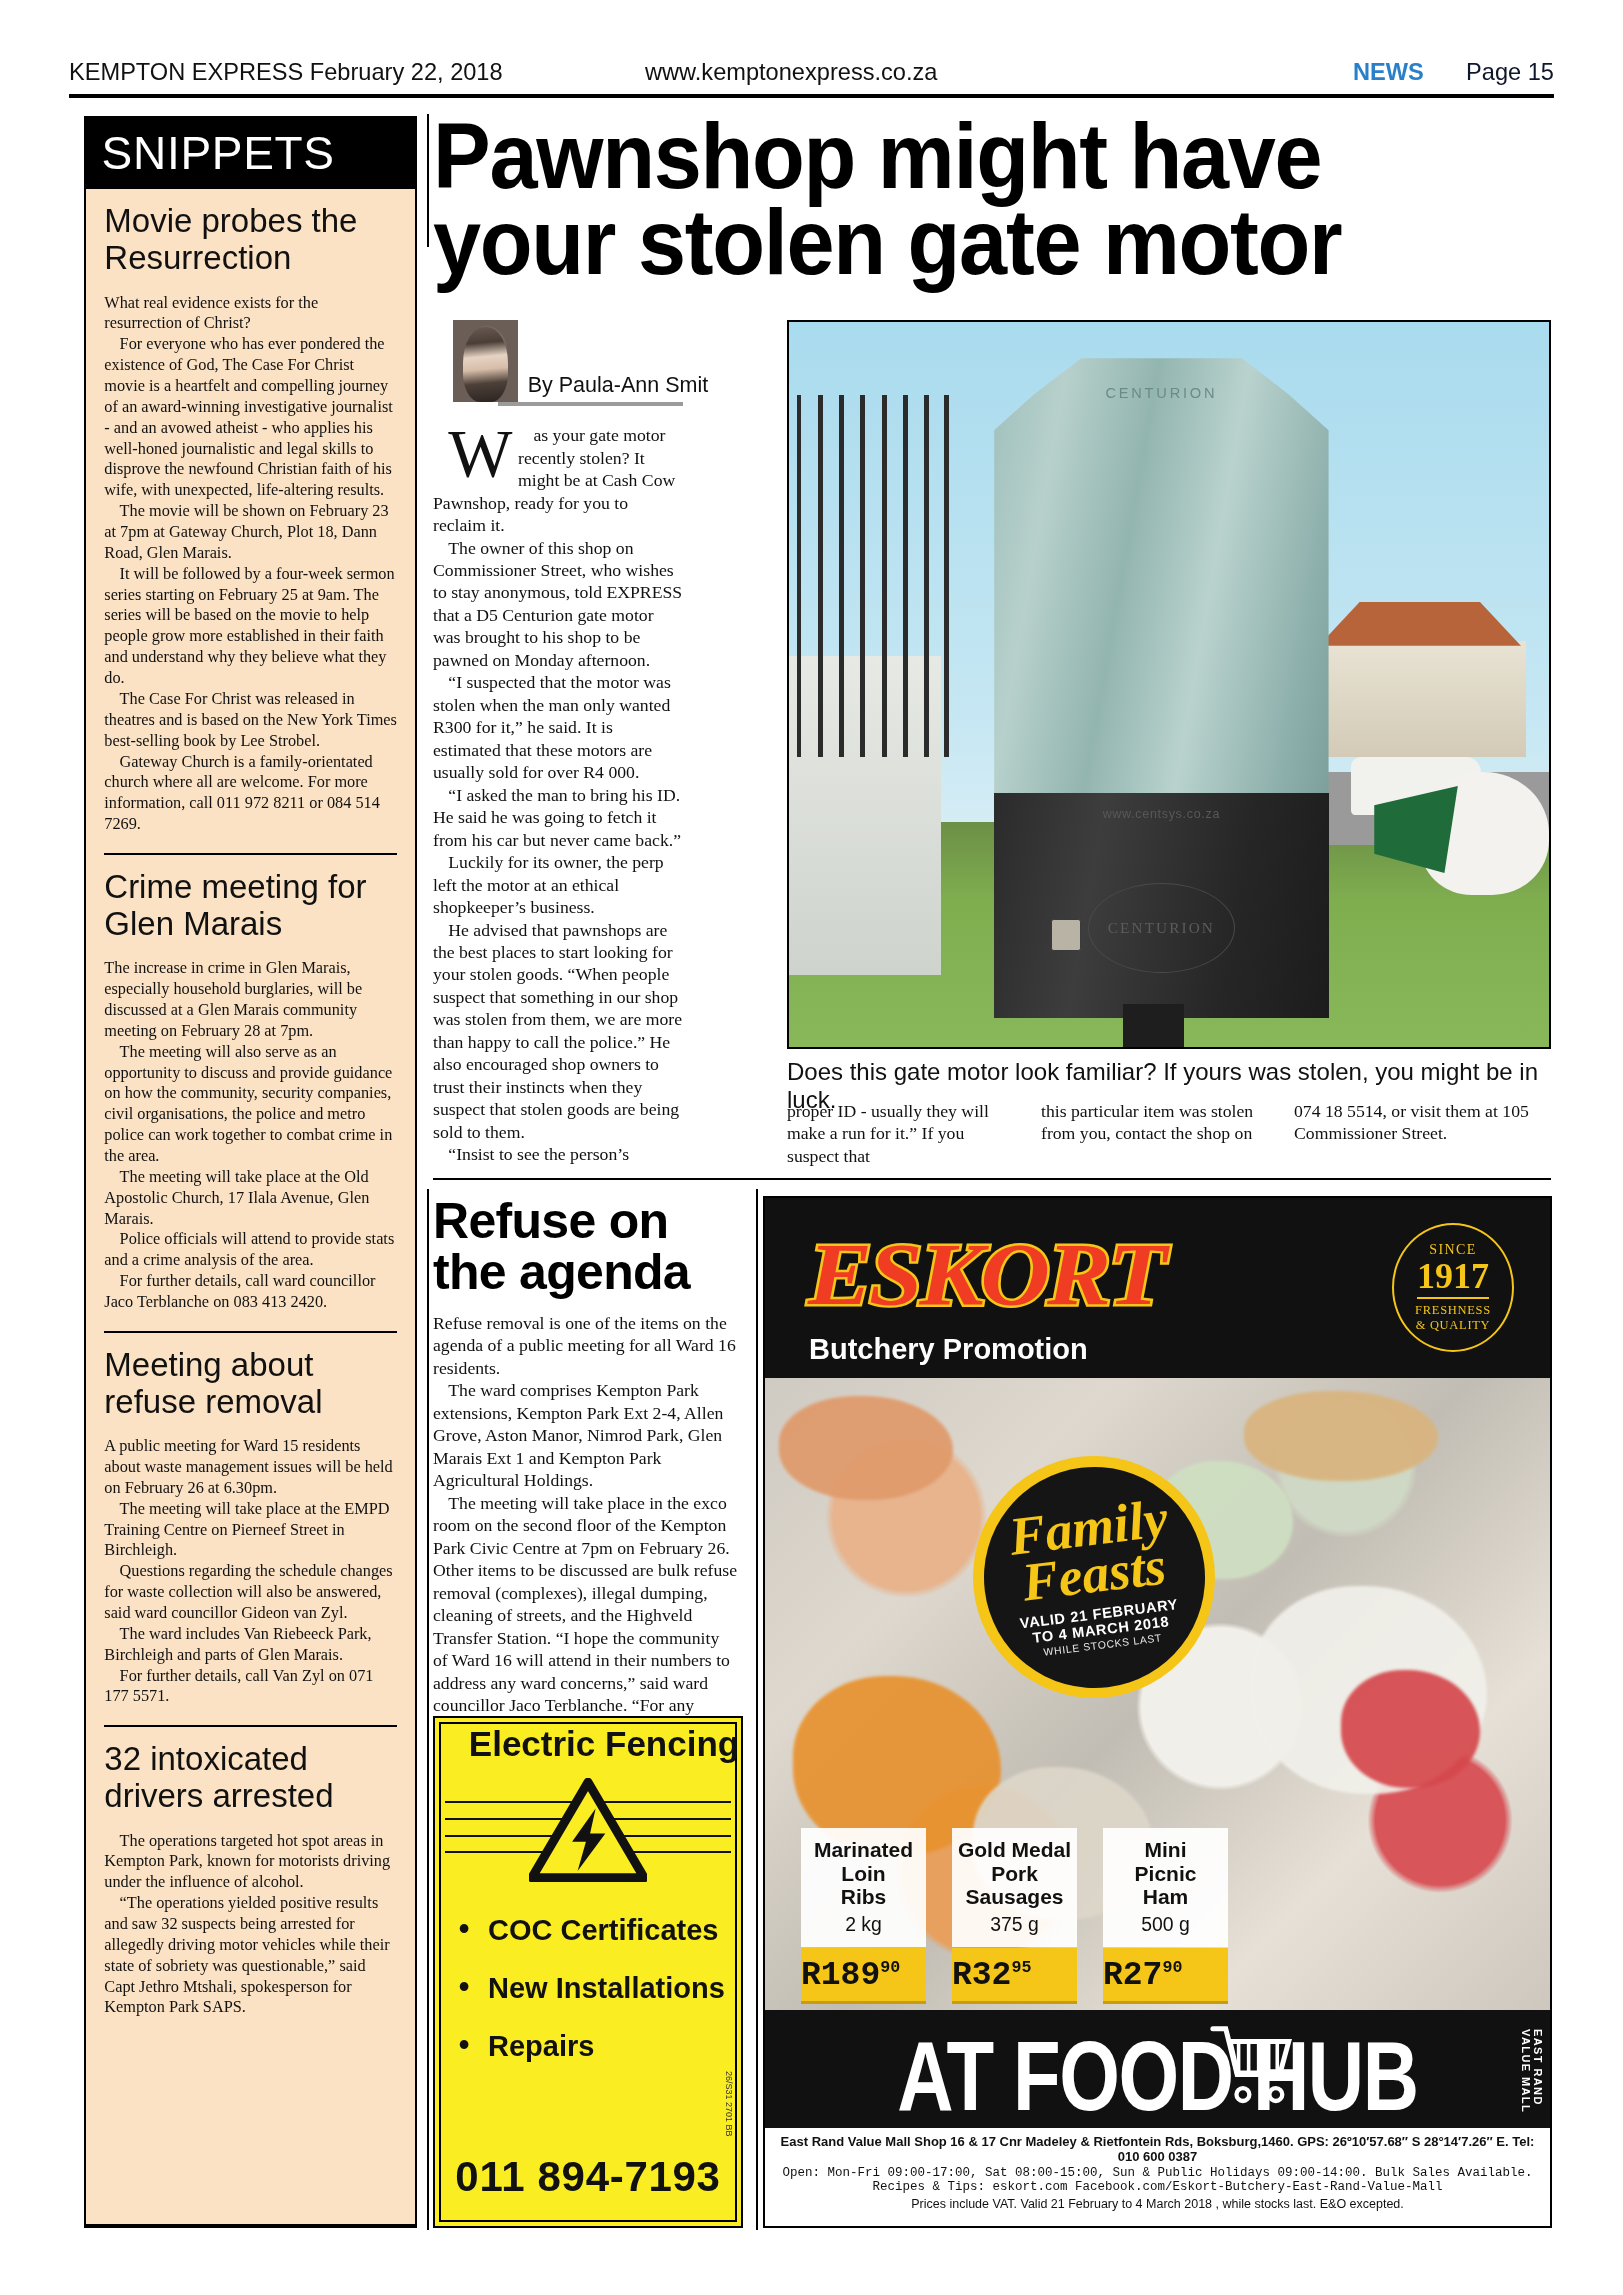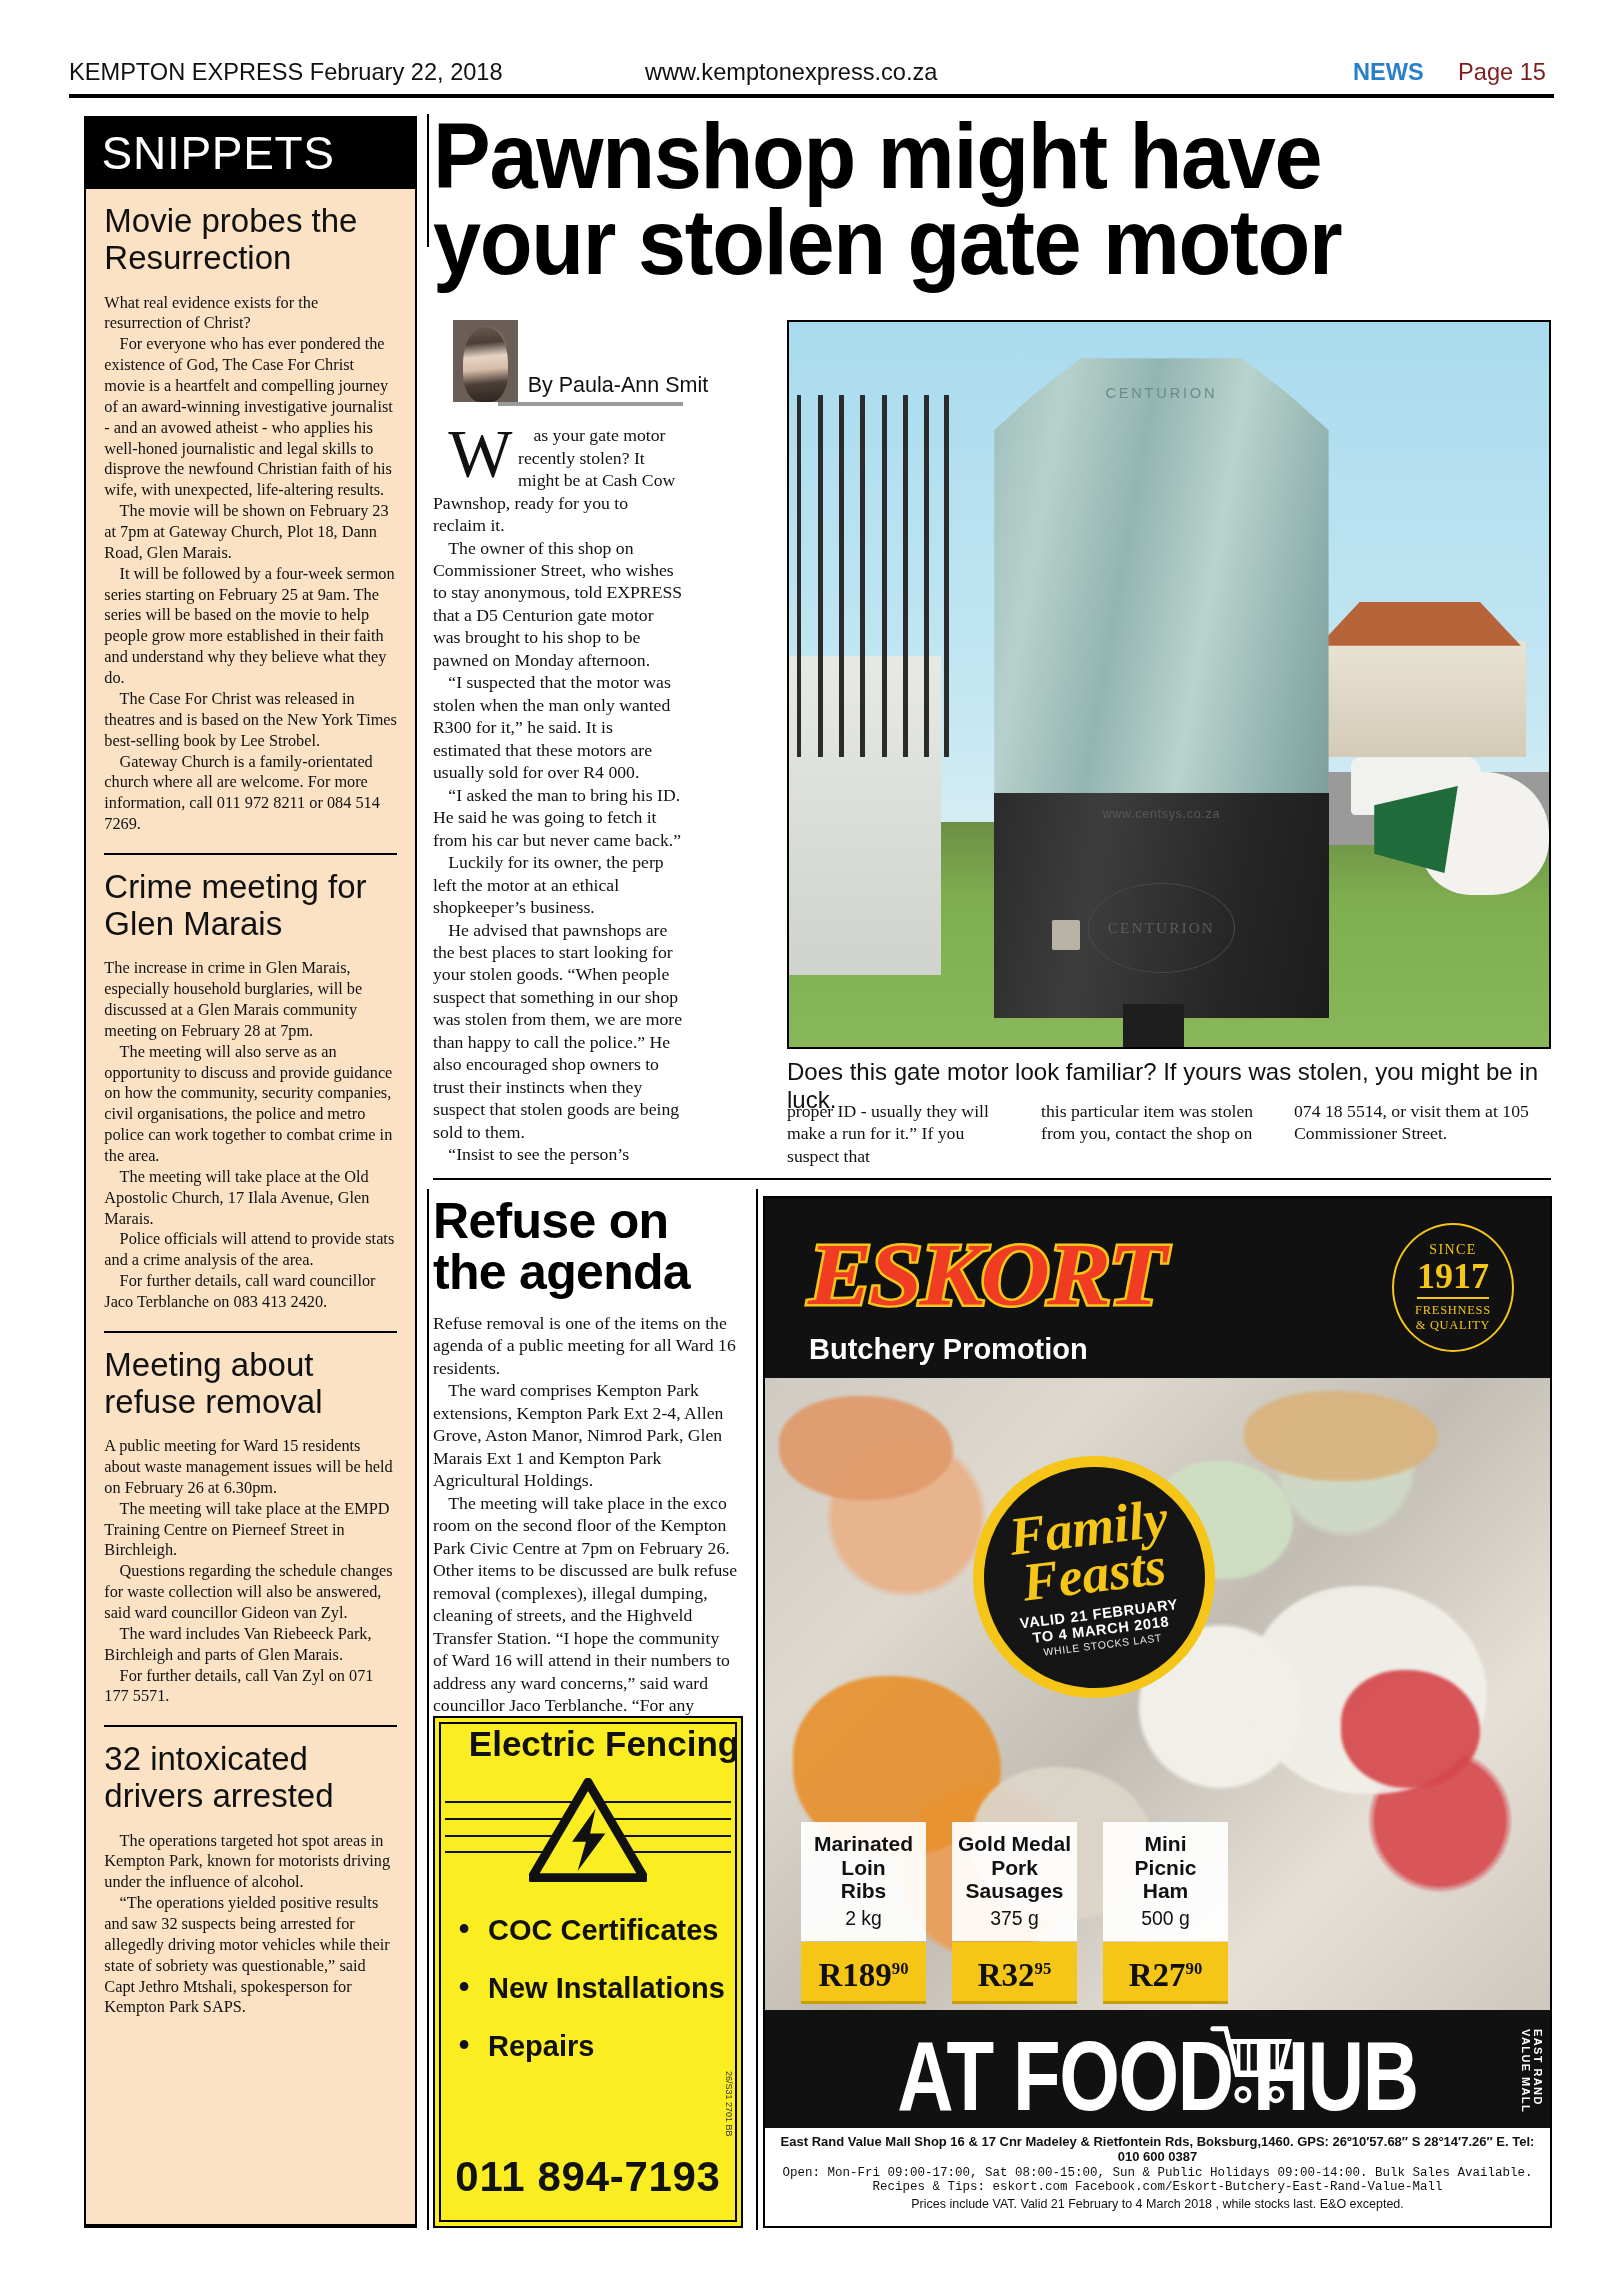--- a/index.html
+++ b/index.html
@@ -12,21 +12,21 @@
   }
 
   
   .masthead {
     position: absolute; left: 69px; top: 54px; width: 1485px; height: 36px;
     display: flex; align-items: center;
   }
   .mh-left  { font-family: "Liberation Sans", sans-serif; font-size: 23.6px; color:#111; white-space:nowrap; }
   .mh-url   { font-family: "Liberation Sans", sans-serif; font-size: 23.6px; color:#111; position:absolute; left:576px; }
   .mh-news  { font-family: "Liberation Sans", sans-serif; font-size: 23.6px; font-weight: bold; color:#2a7fc9; position:absolute; left:1284px; }
-  .mh-page  { font-family: "Liberation Sans", sans-serif; font-size: 23.6px; color:#7f1d1d; position:absolute; right:8px; }
+  .mh-page  { font-family: "Liberation Sans", sans-serif; font-size: 23.6px; color:#0f172a; position:absolute; right:0px; }
   .mh-rule  { position:absolute; left:69px; top:94px; width:1485px; height:3.5px; background:#000; }
 
   
   .page { position:absolute; left:69px; top:106px; width:1485px; height:2131px; }
 
   
   .snippets-col {
     position:absolute; left:15.3px; top:10.4px; width:333px; height:2112px;
     background:#fbe2c4; border-left:2.1px solid #000; border-right:2.1px solid #000;
     border-bottom:4.2px solid #000;
@@ -270,22 +270,22 @@
 
   .es-prods { position:absolute; left:36px; bottom:5.6px; width:708px; display:flex; gap:26px; }
   .es-prod { width:125px; }
   .es-prod .pbox {
     background:rgba(255,255,255,0.93); padding:9.7px 4.2px 11px 4.2px; text-align:center;
     font-family:"Liberation Sans", sans-serif; font-weight:bold; font-size:21px;
     color:#111; line-height:1.12;
   }
   .es-prod .pw { font-weight:normal; font-size:19.4px; display:block; margin-top:5.6px; }
   .es-prod .price {
-    background:#f5c518; text-align:center; padding:15px 0 7px 0; margin-top:1.4px;
-    font-family:Liberation Serif, serif; font-weight:bold; font-size:33px; color:#111;
+    background:#f5c518; padding:9px 0 7px 0; margin-top:1.4px;
+    font-family:Liberation Mono, monospace; font-weight:bold; font-size:33px; color:#111;
     border-bottom:3.5px solid #c79c0f; position:relative;
   }
   .es-prod .price sup { font-size:16.7px; vertical-align:super; }
 
   .es-foot { position:relative; height:118px; background:#111; }
   .es-fh {
     position:absolute; left:0; right:0; top:9.7px; text-align:center;
     font-family:"Liberation Sans", sans-serif; font-weight:bold; font-size:78px;
     color:#fff; letter-spacing:-1.4px; transform:scaleY(1.25); transform-origin:center top;
   }

